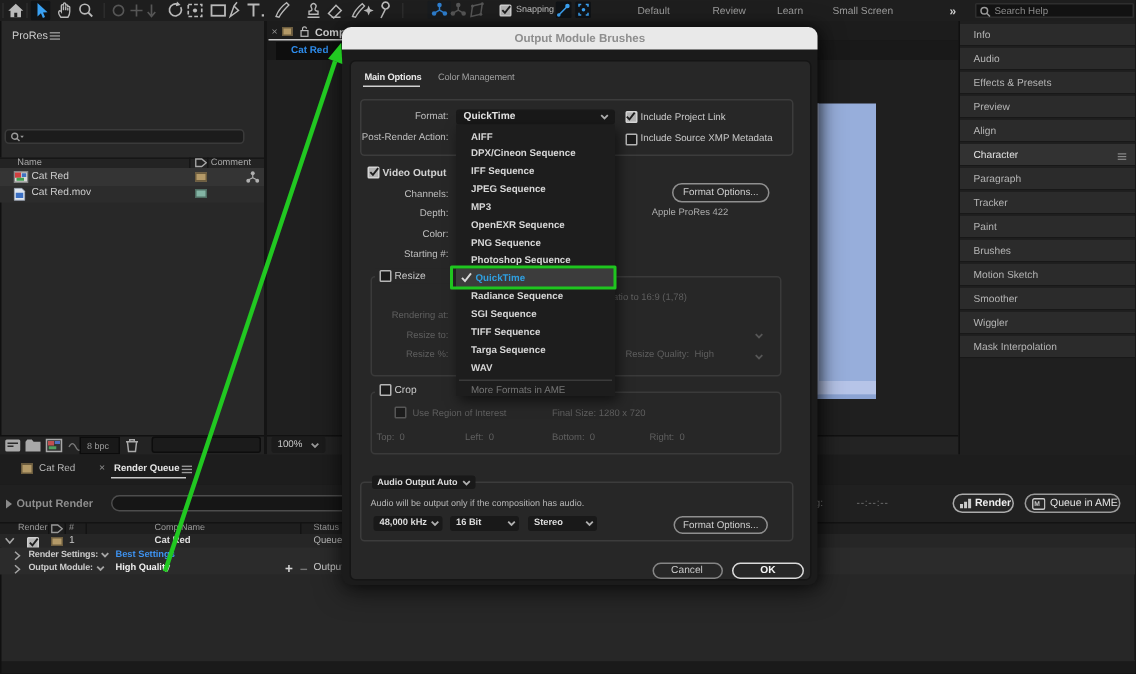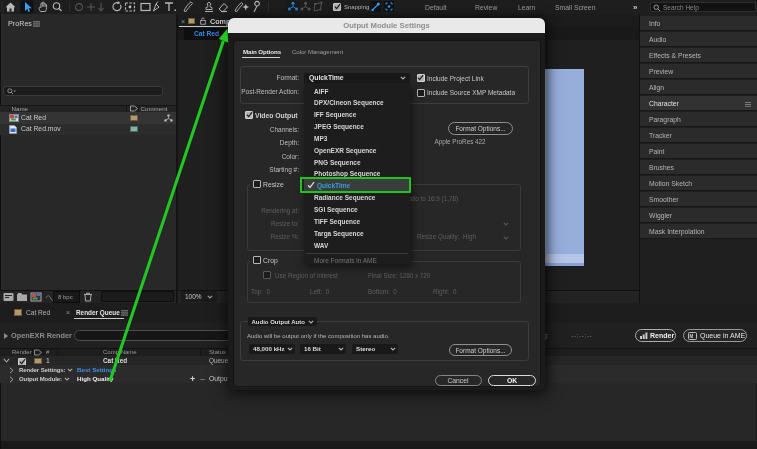--- a/index.html
+++ b/index.html
@@ -224,21 +224,21 @@
       <g fill="#9a9a9a">
         <rect y="0.4" width="7" height="0.9"></rect>
         <rect y="2.5" width="7" height="0.9"></rect>
         <rect y="4.6" width="7" height="0.9"></rect>
       </g>
     </svg>
     <div class="abs" style="left:0;top:322.5px;width:757px;height:25px;background:#202020;"></div>
 <svg class="abs" style="left:3px;top:331.5px" width="6" height="8" viewBox="0 0 6 8">
       <path d="M1 1 L5 4 L1 7 Z" fill="#8a8a8a"></path>
     </svg>
-    <div class="abs" style="left:11px;top:330.5px;font-size:7.3px;line-height:10px;color:#8d8d8d;font-weight:bold;">OpenEXR Render</div>
+    <div class="abs" style="left:11px;top:330.5px;font-size:7.3px;line-height:10px;color:#8d8d8d;font-weight:bold;">Output Render</div>
 <div class="abs" style="left:74px;top:330px;width:458px;height:11px;background:#161616;border:1px solid #4d4d4d;box-sizing:border-box;border-radius:6px;"></div>
 <div class="abs" style="left:543px;top:331px;font-size:6.8px;line-height:9px;color:#8a8a8a;">g:</div>
 <div class="abs" style="left:571px;top:331px;font-size:6.8px;line-height:9px;color:#787878;letter-spacing:0.5px;">--:--:--</div>
 <div class="abs" style="left:635px;top:328.5px;width:41px;height:13.5px;border:1px solid #ababab;border-radius:8px;box-sizing:border-box;background:#262626;"></div>
 <svg class="abs" style="left:640px;top:332px" width="8" height="7" viewBox="0 0 8 7">
       <rect x="0" y="4" width="2" height="3" fill="#c9c9c9"></rect>
       <rect x="2.7" y="2.5" width="2" height="4.5" fill="#c9c9c9"></rect>
       <rect x="5.4" y="0.5" width="2" height="6.5" fill="#c9c9c9"></rect>
     </svg>
     <div class="abs" style="left:650px;top:331.5px;font-size:7px;line-height:8px;color:#eeeeee;font-weight:bold;">Render</div>
@@ -289,21 +289,21 @@
     <div class="abs" style="left:19px;top:375px;font-size:6px;letter-spacing:-0.1px;line-height:8px;color:#cccccc;font-weight:bold;">Output Module:</div>
 <svg class="abs" style="left:64px;top:377px" width="6" height="4" viewBox="0 0 6 4">
       <path d="M0.8 0.8 L3 3 L5.2 0.8" fill="none" stroke="#a5a5a5" stroke-width="1.2"></path>
     </svg>
 <div class="abs" style="left:77px;top:375px;font-size:6.2px;line-height:8px;color:#f0f0f0;font-weight:bold;">High Quality</div>
 <div class="abs" style="left:190px;top:373.5px;font-size:9px;line-height:10px;color:#d5d5d5;font-weight:bold;">+</div>
 <div class="abs" style="left:200px;top:373.5px;font-size:9px;line-height:10px;color:#777;font-weight:bold;">–</div>
 <div class="abs" style="left:209px;top:375px;font-size:6.8px;line-height:8px;color:#c9c9c9;">Output</div>
 <div class="abs" style="left:228px;top:18px;width:317px;height:372px;background:#1b1b1b;border-radius:6px;box-shadow:0 4px 18px rgba(0,0,0,0.6),2px 0 8px rgba(0,0,0,0.4);">
       <div class="abs" style="left:0;top:0;width:317px;height:15px;background:#e9e9e9;border-radius:6px 6px 0 0;"></div>
-      <div class="abs" style="left:0;top:3px;width:317px;text-align:center;font-size:7.7px;line-height:10px;color:#8e8e8e;font-weight:bold;">Output Module Settings</div>
+      <div class="abs" style="left:0;top:3px;width:317px;text-align:center;font-size:7.7px;line-height:10px;color:#8e8e8e;font-weight:bold;">Output Module Brushes</div>
       <div class="abs" style="left:5px;top:22px;width:308px;height:347px;background:#272727;border:1px solid #151515;box-sizing:border-box;border-radius:4px;"></div>
     </div>
 <div class="abs" style="left:243px;top:46.5px;font-size:6.2px;line-height:9px;color:#e8e8e8;font-weight:bold;letter-spacing:-0.1px;">Main Options</div>
 <div class="abs" style="left:242px;top:56.5px;width:38px;height:1px;background:#d0d0d0;"></div>
 <div class="abs" style="left:292px;top:46.5px;font-size:6.2px;line-height:9px;color:#9f9f9f;letter-spacing:-0.1px;">Color Management</div>
 <div class="abs" style="left:240px;top:66px;width:289px;height:38px;border:1px solid #3c3c3c;border-radius:3px;box-sizing:border-box;"></div>
 <div class="abs" style="left:209px;top:74px;width:90px;text-align:right;font-size:6.5px;line-height:8px;color:#bfbfbf;white-space:nowrap;">Format:</div>
 <div class="abs" style="left:304px;top:72.5px;width:106px;height:10.5px;background:#191919;border-radius:2px;"></div>
 <div class="abs" style="left:309px;top:74px;font-size:6.8px;line-height:8px;color:#e5e5e5;font-weight:bold;">QuickTime</div>
 <svg class="abs" style="left:400px;top:75.5px" width="6" height="4" viewBox="0 0 6 4">

